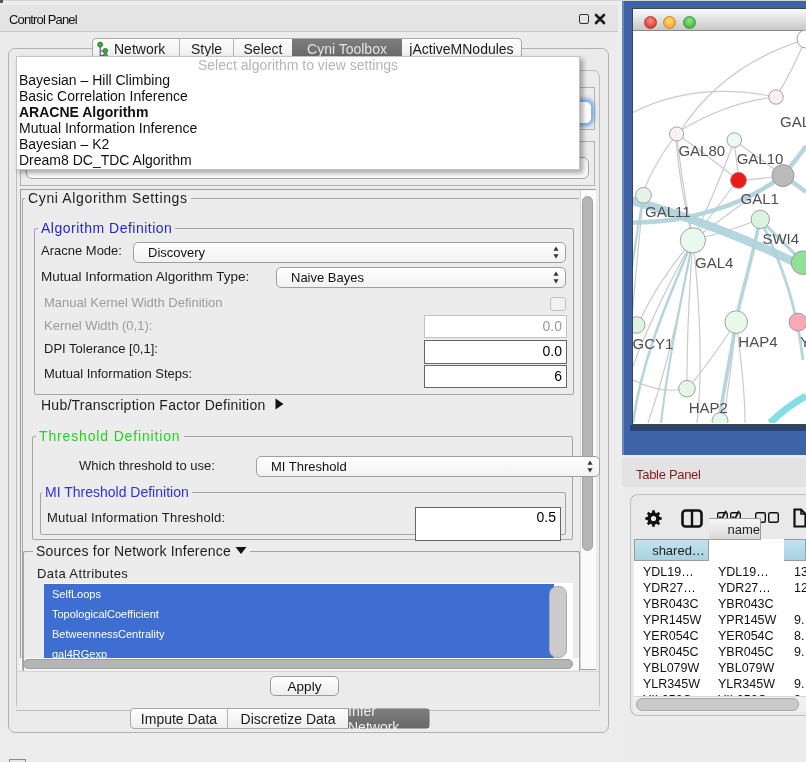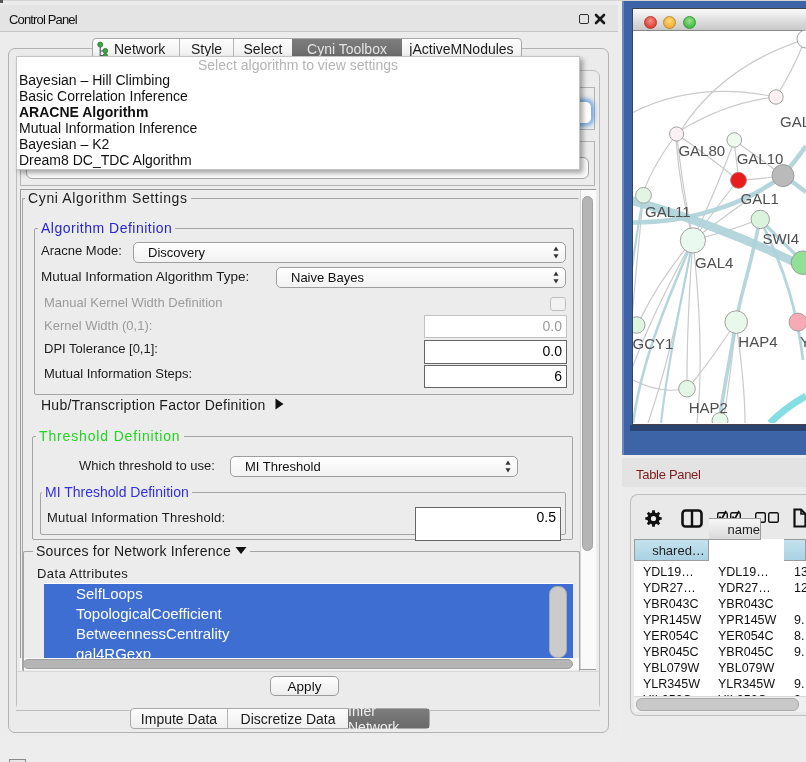--- a/index.html
+++ b/index.html
@@ -105,21 +105,21 @@
 
 <div class="abs" style="left:41px;top:397px;font-size:14px;letter-spacing:.25px;color:#1c1c1c">Hub/Transcription Factor Definition</div>
 <svg class="abs" style="left:275px;top:398px" width="9" height="12" viewBox="0 0 9 12">
   <path d="M0.5 0.5 L8.5 6 L0.5 11.5 Z" fill="#111"></path>
   </svg>
 
 <div class="grp" style="left:32px;top:436px;width:539px;height:102px"></div>
 <div class="gl" style="left:36px;top:428px;color:#22d422;letter-spacing:.85px">Threshold Definition</div>
 
 <div class="lbl abs" style="left:79px;top:458px">Which threshold to use:</div>
-<div class="combo" style="left:230px;top:456px;width:288px">
+<div class="combo" style="left:256px;top:456px;width:344px">
   <span class="ct">MI Threshold</span>
   <svg class="ar" viewBox="0 0 7 14">
       <path d="M3.5 0 L6.5 5 H0.5 Z" fill="#333"></path>
       <path d="M3.5 14 L6.5 9 H0.5 Z" fill="#333"></path>
     </svg>
 </div>
 
 <div class="grp" style="left:40px;top:492px;width:524px;height:41px"></div>
 <div class="gl" style="left:42px;top:484px;color:#3030e0;letter-spacing:0px">MI Threshold Definition</div>
 
@@ -127,21 +127,21 @@
 <div class="inp" style="left:415px;top:507px;width:146px;height:34px;border:1.5px solid #666;line-height:19px">0.5</div>
 
 <div class="grp" style="left:23px;top:551px;width:555px;height:121px;border-bottom:none"></div>
 <div class="gl" style="left:33px;top:543px;color:#1c1c1c;letter-spacing:.2px">Sources for Network Inference <svg width="12" height="9" viewBox="0 0 12 9" style="vertical-align:1px">
       <path d="M0.5 1 H11.5 L6 8 Z" fill="#111"></path>
     </svg></div>
 <div class="lbl abs" style="left:37px;top:566px;letter-spacing:.4px">Data Attributes</div>
 
 <div class="abs" style="left:44px;top:583px;width:529px;height:75px;background:#fff;overflow:hidden">
   <div style="position:absolute;left:0;top:1px;width:502px;height:80px;background:#3e6ed2;
-       color:#fff;font-size:15px;line-height:20px;padding-left:32px">
+       color:#fff;font-size:11px;line-height:20px;padding-left:8px">
     SelfLoops<br>TopologicalCoefficient<br>BetweennessCentrality<br>gal4RGexp
   </div>
   <div style="position:absolute;left:505px;top:3px;width:16px;height:70px;background:#cbcbcb;
        border:1px solid #ababab;border-radius:8px"></div>
 </div>
 
 <div class="abs" style="left:17px;top:671px;width:582px;height:39px;background:#ebebeb;border-top:1px solid #d8d8d8"></div>
 <div class="abs" style="left:270px;top:676px;width:67px;height:18px;border:1px solid #9c9c9c;border-radius:5px;
      background:linear-gradient(#ffffff,#ececec);font-size:13.5px;color:#111;
      display:flex;align-items:center;justify-content:center">Apply</div>

